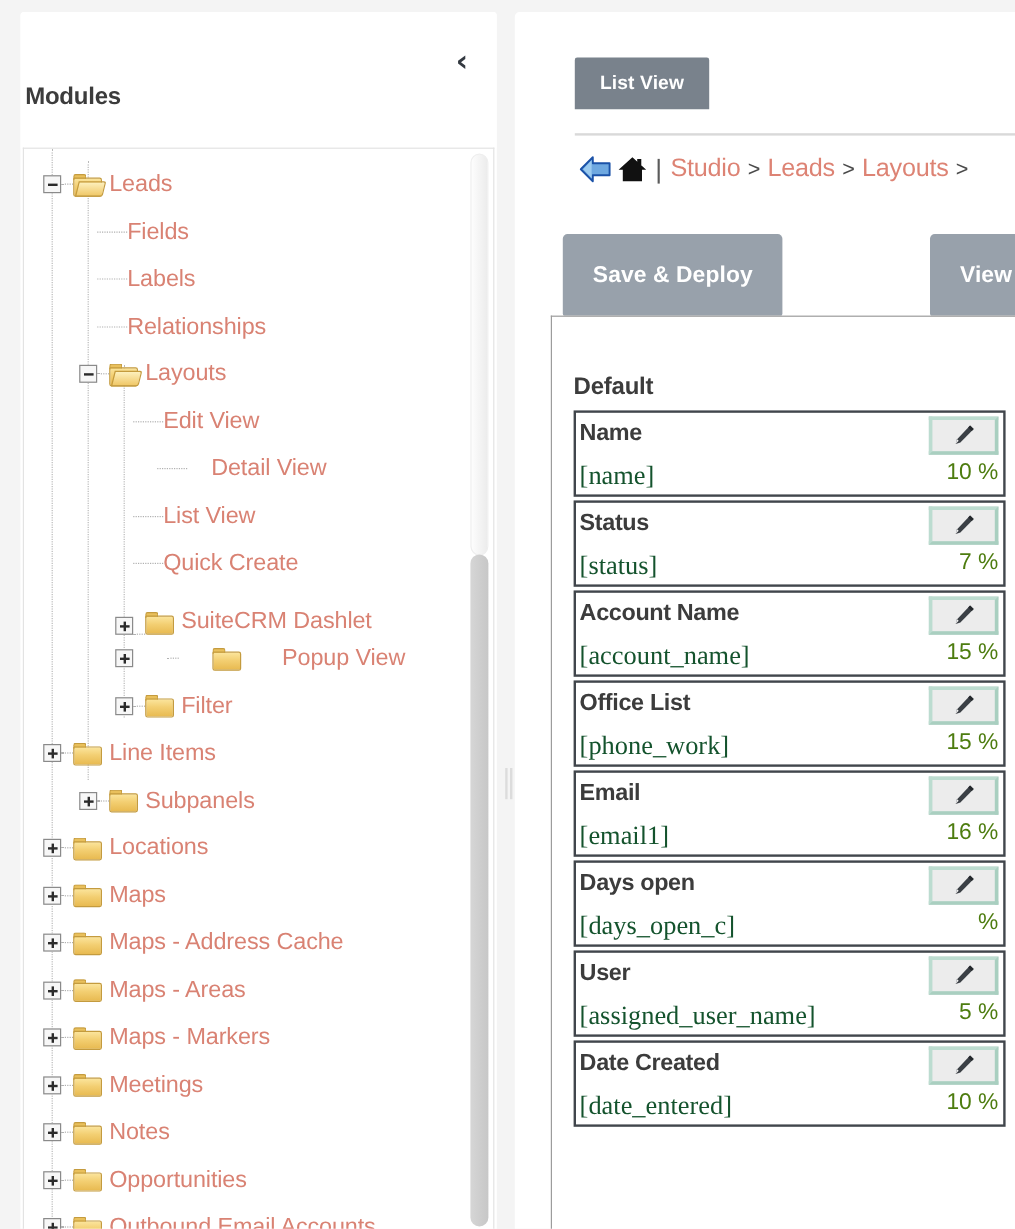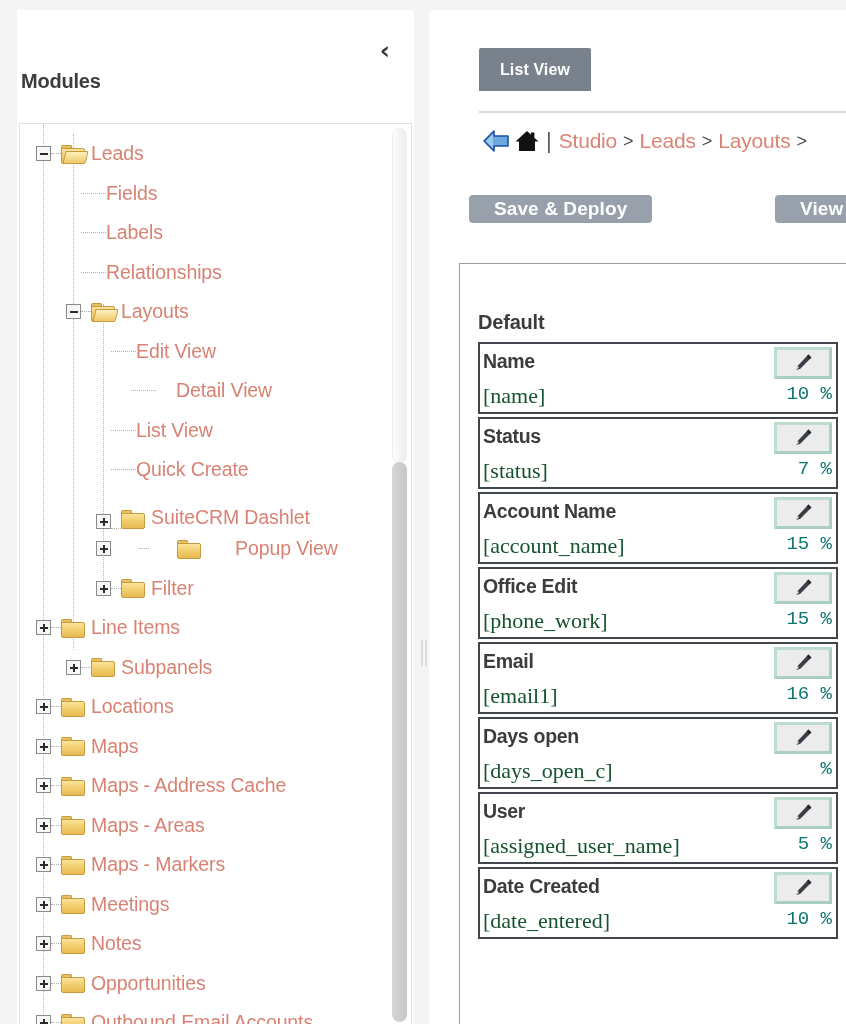--- a/index.html
+++ b/index.html
@@ -278,21 +278,21 @@
   }
   .act-btn {
     position: absolute;
     top: 0;
     background: #98a1ab;
     color: #ffffff;
     font-size: 19px;
     font-weight: bold;
     border: none;
     border-radius: 4px;
-    padding: 3px 25px;
+    padding: 24px 25px;
     cursor: pointer;
     font-family: "Liberation Sans", sans-serif;
     letter-spacing: 0.1px;
     white-space: nowrap;
   }
   #btn-save-deploy { left: 0; }
   #btn-view-history { left: 306px; }
 
   
   #layout-card {
@@ -335,22 +335,22 @@
     position: absolute;
     left: 3px; top: 39px;
     font-size: 22px;
     color: #14532d;
     font-family: Liberation Serif, serif;
   }
   .field-row .fpct {
     position: absolute;
     right: 4px; top: 39px;
     font-size: 19px;
-    color: #0f766e;
-    font-family: Liberation Mono, monospace;
+    color: #4d7c0f;
+    font-family: Liberation Sans, sans-serif;
   }
   .edit-btn {
     position: absolute;
     right: 4px; top: 3px;
     width: 58px; height: 32px;
     background: #ececec;
     border: 3px solid #a9cfc0;
     border-top-color: #bcdcd0;
     border-left-color: #bcdcd0;
     cursor: pointer;
@@ -640,21 +640,21 @@
             <div class="fpct">15 %</div>
             <div class="edit-btn">
               <span class="pencil"><svg width="22" height="22" viewBox="0 0 22 22">
                   <path d="M16.4 2.6 L19.4 5.6 L8.3 16.7 L4.4 17.9 L5.6 14 Z" fill="#3a3f45"></path>
                   <path d="M16.4 2.6 L19.4 5.6 L17.8 7.2 L14.8 4.2 Z" fill="#23272b"></path>
                   <path d="M4.4 17.9 L5.6 14 L6.9 15.3 Z" fill="#f0f0f0"></path>
                 </svg></span>
             </div>
           </div>
           <div class="field-row">
-            <div class="fname">Office Edit</div>
+            <div class="fname">Office List</div>
             <div class="fkey">[phone_work]</div>
             <div class="fpct">15 %</div>
             <div class="edit-btn">
               <span class="pencil"><svg width="22" height="22" viewBox="0 0 22 22">
                   <path d="M16.4 2.6 L19.4 5.6 L8.3 16.7 L4.4 17.9 L5.6 14 Z" fill="#3a3f45"></path>
                   <path d="M16.4 2.6 L19.4 5.6 L17.8 7.2 L14.8 4.2 Z" fill="#23272b"></path>
                   <path d="M4.4 17.9 L5.6 14 L6.9 15.3 Z" fill="#f0f0f0"></path>
                 </svg></span>
             </div>
           </div>

